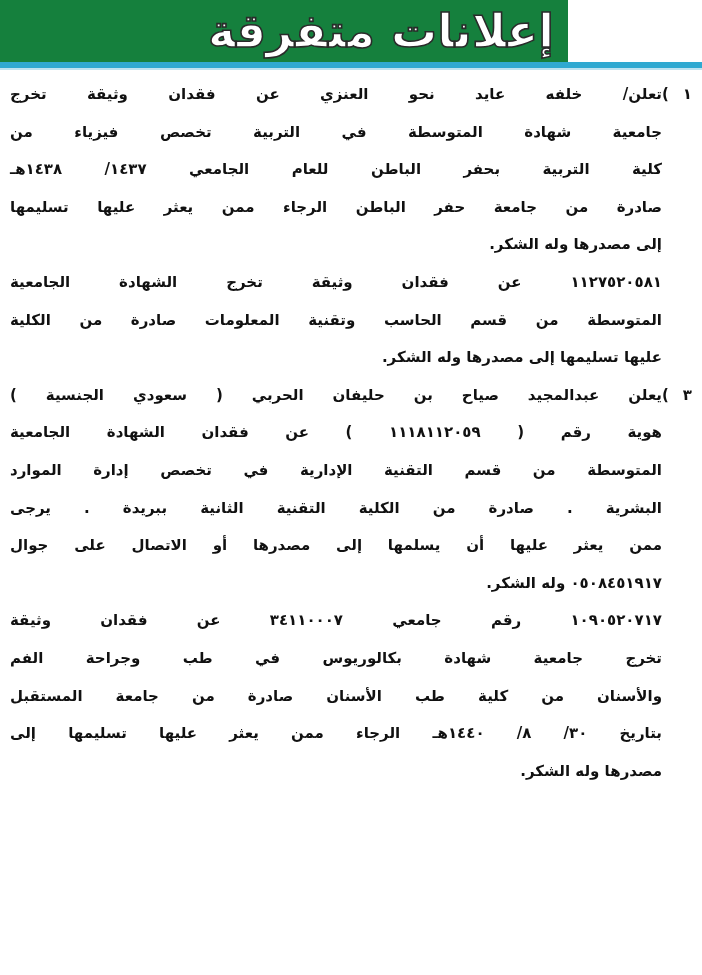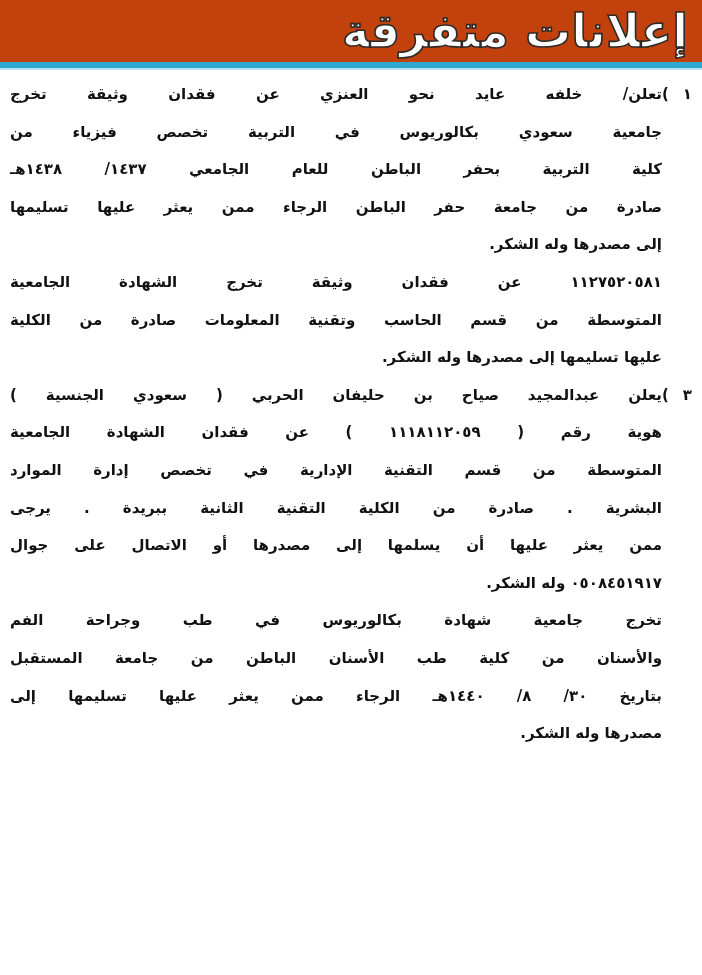--- a/index.html
+++ b/index.html
@@ -12,23 +12,23 @@
       height: 975px;
       overflow: hidden;
       position: relative;
       font-family: "DejaVu Sans", sans-serif;
       color: #111111;
     }
     .header {
       position: absolute;
       top: 0;
       left: 0;
-      width: 702px;
+      width: 568px;
       height: 62px;
-      background: #c2410c;
+      background: #15803d;
     }
     .header-title {
       position: absolute;
       right: 14px;
       top: 2px;
       font-family: "DejaVu Sans", sans-serif;
       font-weight: bold;
       font-size: 46px;
       line-height: 58px;
       color: #ffffff;
@@ -113,21 +113,21 @@
 <div class="header-stripe"></div>
 <div class="header-stripe-light"></div>
 
 <div class="body">
 
   <div class="item">
     <div class="line first">
       <span class="marker">١ )</span><span class="line-wrap">تعلن/ خلفه عايد نحو العنزي عن فقدان وثيقة تخرج</span>
     </div>
     <div class="line cont">
-      <span class="line-wrap">جامعية سعودي بكالوريوس في التربية تخصص فيزياء من</span>
+      <span class="line-wrap">جامعية شهادة المتوسطة في التربية تخصص فيزياء من</span>
     </div>
     <div class="line cont">
       <span class="line-wrap">كلية التربية بحفر الباطن للعام الجامعي ١٤٣٧/ ١٤٣٨هـ</span>
     </div>
     <div class="line cont">
       <span class="line-wrap">صادرة من جامعة حفر الباطن الرجاء ممن يعثر عليها تسليمها</span>
     </div>
     <div class="line cont last">
       <span class="line-wrap">إلى مصدرها وله الشكر.</span>
     </div>
@@ -161,24 +161,27 @@
     <div class="line cont">
       <span class="line-wrap">ممن يعثر عليها أن يسلمها إلى مصدرها أو الاتصال على جوال</span>
     </div>
     <div class="line cont last">
       <span class="line-wrap">٠٥٠٨٤٥١٩١٧ وله الشكر.</span>
     </div>
   </div>
 
   <div class="item">
     <div class="line cont">
+      <span class="line-wrap">١٠٩٠٥٢٠٧١٧ رقم جامعي ٣٤١١٠٠٠٧ عن فقدان وثيقة</span>
+    </div>
+    <div class="line cont">
       <span class="line-wrap">تخرج جامعية شهادة بكالوريوس في طب وجراحة الفم</span>
     </div>
     <div class="line cont">
-      <span class="line-wrap">والأسنان من كلية طب الأسنان الباطن من جامعة المستقبل</span>
+      <span class="line-wrap">والأسنان من كلية طب الأسنان صادرة من جامعة المستقبل</span>
     </div>
     <div class="line cont">
       <span class="line-wrap">بتاريخ ٣٠/ ٨/ ١٤٤٠هـ الرجاء ممن يعثر عليها تسليمها إلى</span>
     </div>
     <div class="line cont last">
       <span class="line-wrap">مصدرها وله الشكر.</span>
     </div>
   </div>
 
 </div>

